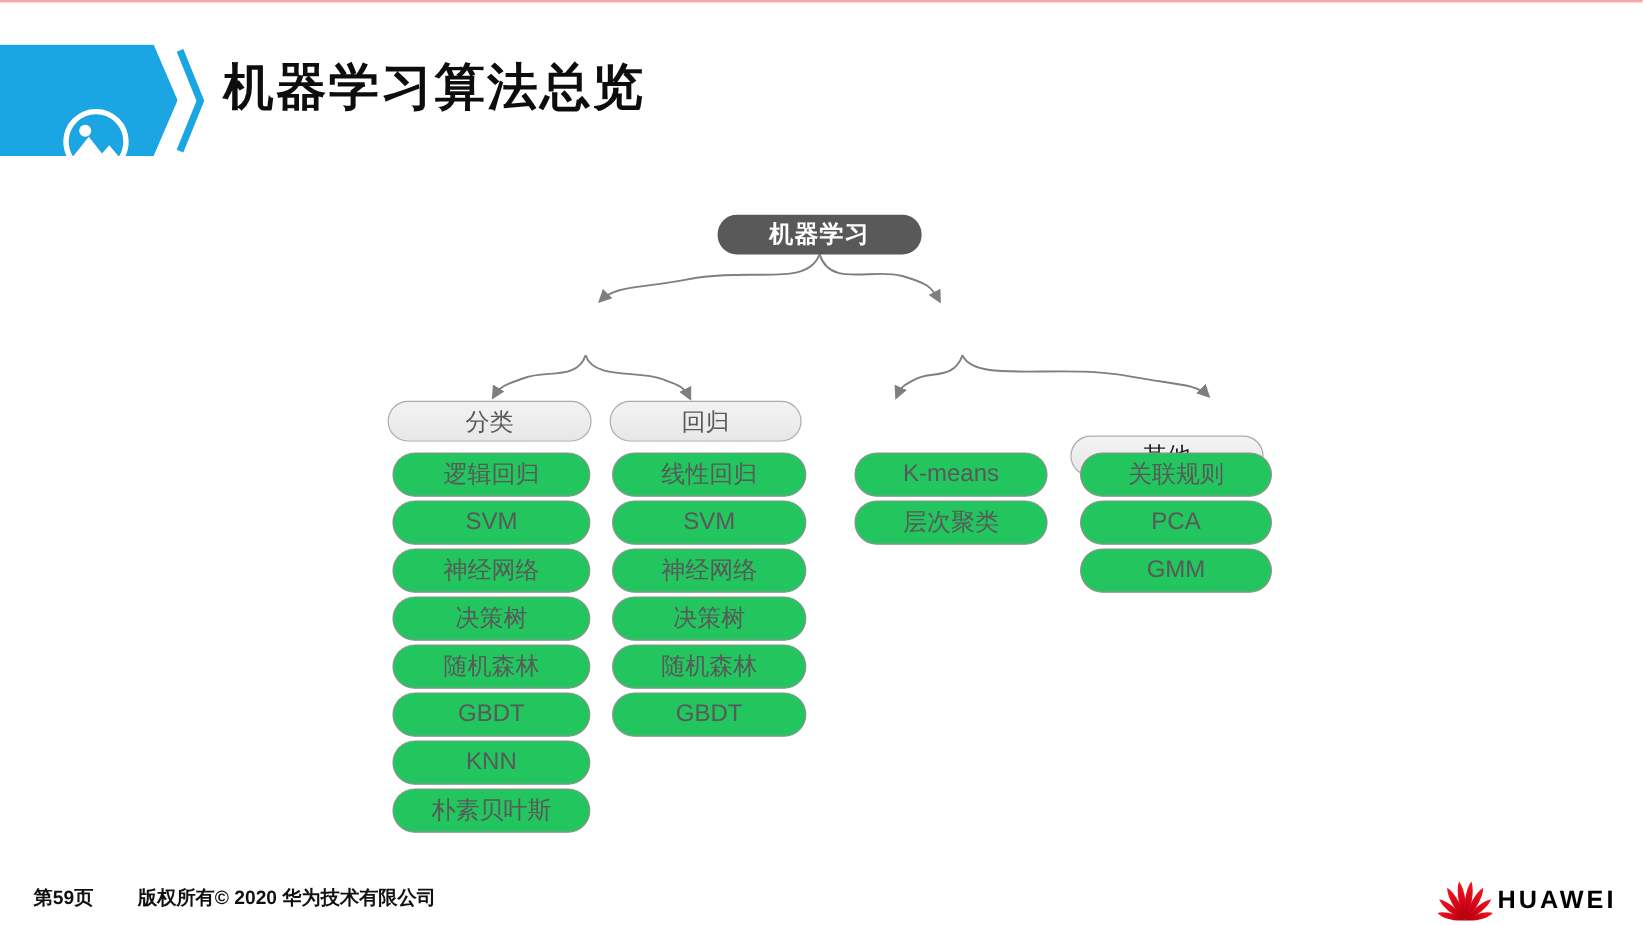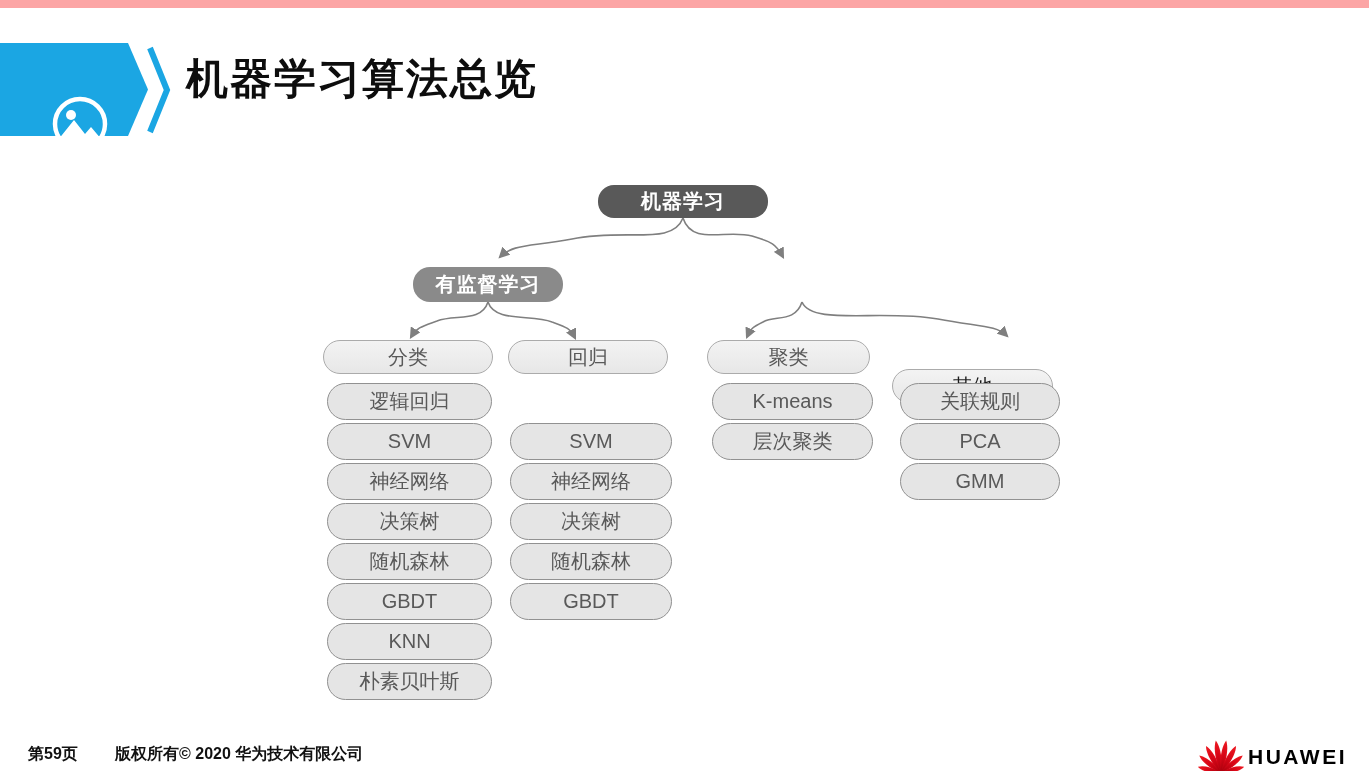--- a/index.html
+++ b/index.html
@@ -1,20 +1,20 @@
 <!DOCTYPE html>
 <html><head>
 <meta charset="utf-8">
 <style>
   * { margin:0; padding:0; box-sizing:border-box; }
   html,body { background:#fff; }
   body { font-family:"Liberation Sans","DejaVu Sans",sans-serif; }
   .slide {
     position:relative; width:1369px; height:771px; background:#ffffff;
-    overflow:hidden; border-top:8px solid #fca5a5;
+    overflow:hidden; border-top:2px solid #fca5a5;
   }
   
   .badge {
     position:absolute; left:0; top:35px; width:148px; height:93px;
     background:#1ba6e3;
     clip-path:polygon(0 0, 86.5% 0, 100% 50%, 86.5% 100%, 0 100%);
   }
   .badge-icon { position:absolute; left:52px; top:53px; }
   .chevron { position:absolute; left:146px; top:36px; }
   .page-title {
@@ -32,21 +32,21 @@
     border-radius:16px;
   }
   .node.mid {
     background:#8a8a8a; color:#ffffff; font-weight:600; letter-spacing:1px;
     border-radius:17px;
   }
   .node.hdr {
     background:linear-gradient(#f3f3f3,#e7e7e7); border:1px solid #ababab;
     border-radius:17px;
   }
-  .node.leaf { background:#e5e5e5; border:1.5px solid #919191; }
+  .node.leaf { background:#22c55e; border:1.5px solid #919191; }
   .node.black-text { color:#1a1a1a;margin-top:29px; }
   
   .footer-pagenum {
     position:absolute; left:28px; top:736px; font-size:16px; color:#111; font-weight:bold;
   }
   .footer-copyright {
     position:absolute; left:115px; top:736px; font-size:16px; color:#111; font-weight:bold;
   }
   .huawei-logo { position:absolute; left:1198px; top:725px; width:150px; height:42px; }
   .huawei-flower { position:absolute; left:0; top:2px; }
@@ -88,36 +88,35 @@
       <path d="M 683 210 C 692 238 726 221 752 228 C 772 234 776 236 783 249" marker-end="url(#arrow)"></path>
       <path d="M 488 294 C 481 315 455 306 437 313 C 423 318 417 319 411 329" marker-end="url(#arrow)"></path>
       <path d="M 488 294 C 495 315 532 306 552 314 C 566 319 570 320 575 330" marker-end="url(#arrow)"></path>
       <path d="M 802 294 C 795 315 775 307 763 314 C 753 319 751 320 747 329" marker-end="url(#arrow)"></path>
       <path d="M 802 294 C 812 318 880 301 938 311 C 980 319 996 317 1007 328" marker-end="url(#arrow)"></path>
     </g>
   </svg>
 
   <div class="node dark" style="left:598px;top:177px;width:170px;height:33px">机器学习</div>
 
-  <div class="node mid" style="left:413px;top:259px;width:150px;height:35px">有监督学习</div>
 
   <div class="node hdr" style="left:323px;top:332px;width:170px;height:34px">分类</div>
   <div class="node hdr" style="left:508px;top:332px;width:160px;height:34px">回归</div>
-  <div class="node hdr" style="left:707px;top:332px;width:163px;height:34px">聚类</div>
   <div class="node hdr black-text" style="left:892px;top:332px;width:161px;height:34px">其他</div>
 
   <div class="node leaf" style="left:327px;top:375px;width:165px;height:37px">逻辑回归</div>
   <div class="node leaf" style="left:327px;top:415px;width:165px;height:37px">SVM</div>
   <div class="node leaf" style="left:327px;top:455px;width:165px;height:37px">神经网络</div>
   <div class="node leaf" style="left:327px;top:495px;width:165px;height:37px">决策树</div>
   <div class="node leaf" style="left:327px;top:535px;width:165px;height:37px">随机森林</div>
   <div class="node leaf" style="left:327px;top:575px;width:165px;height:37px">GBDT</div>
   <div class="node leaf" style="left:327px;top:615px;width:165px;height:37px">KNN</div>
   <div class="node leaf" style="left:327px;top:655px;width:165px;height:37px">朴素贝叶斯</div>
 
+  <div class="node leaf" style="left:510px;top:375px;width:162px;height:37px">线性回归</div>
   <div class="node leaf" style="left:510px;top:415px;width:162px;height:37px">SVM</div>
   <div class="node leaf" style="left:510px;top:455px;width:162px;height:37px">神经网络</div>
   <div class="node leaf" style="left:510px;top:495px;width:162px;height:37px">决策树</div>
   <div class="node leaf" style="left:510px;top:535px;width:162px;height:37px">随机森林</div>
   <div class="node leaf" style="left:510px;top:575px;width:162px;height:37px">GBDT</div>
 
   <div class="node leaf" style="left:712px;top:375px;width:161px;height:37px">K-means</div>
   <div class="node leaf" style="left:712px;top:415px;width:161px;height:37px">层次聚类</div>
 
   <div class="node leaf" style="left:900px;top:375px;width:160px;height:37px">关联规则</div>

